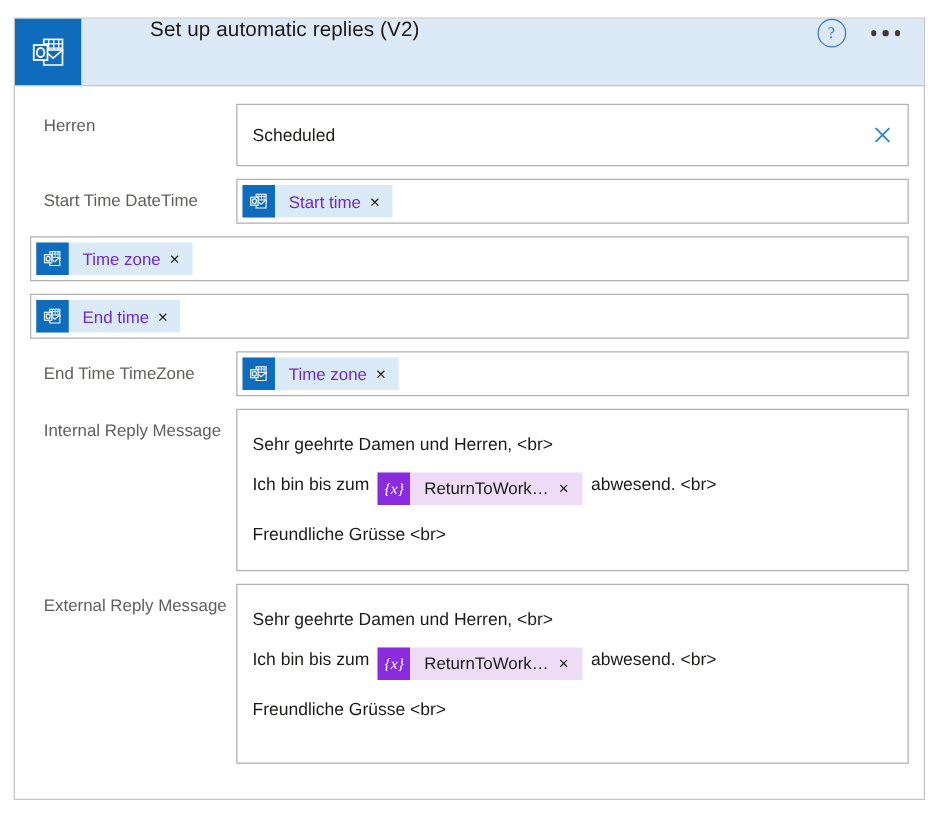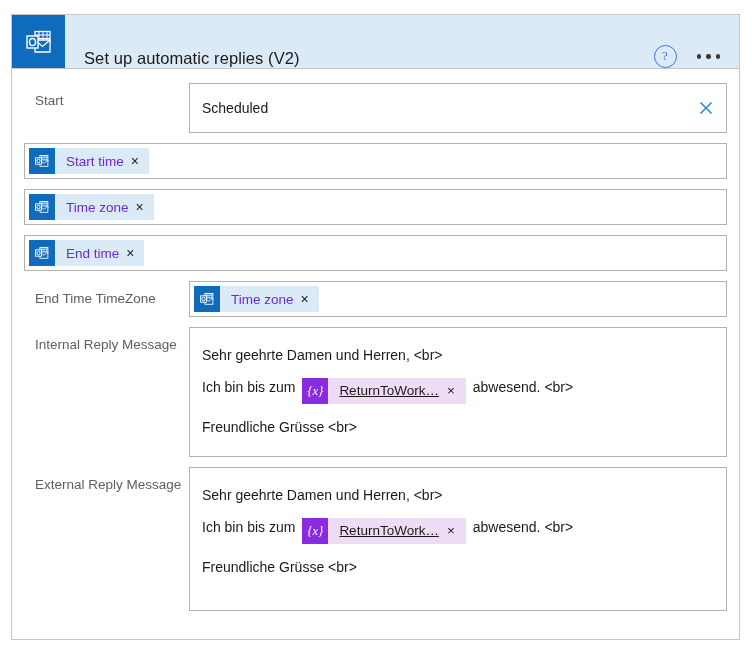--- a/index.html
+++ b/index.html
@@ -28,21 +28,22 @@
     box-sizing: border-box;
   }
 
   
   .card-header {
     position: relative;
     height: 53px;
     background: #dce9f7;
     border-bottom: 1px solid #c8c6c4;
     display: flex;
-    align-items: flex-end;
+    align-items: flex-start;
+    gap: 36px;
   }
   .app-icon {
     width: 53px;
     height: 53px;
     background: #0f6cbd;
     display: flex;
     align-items: center;
     justify-content: center;
     flex: 0 0 53px;
   }
@@ -214,21 +215,20 @@
     font-family: "Liberation Serif", serif;
     display: flex;
     align-items: center;
     justify-content: center;
   }
   .expr-chip-label {
     font-size: 13.5px;
     color: #1b1a19;
     padding: 0 5px 0 11px;
     white-space: nowrap;
-    text-decoration: underline;
   }
   .expr-chip-x {
     font-size: 13.5px;
     color: #1b1a19;
     padding: 0 11px 0 3px;
     cursor: pointer;
     line-height: 1;
   }
 </style>
 </head>
@@ -259,35 +259,36 @@
           <i></i>
           <i></i>
           <i></i>
         </div>
       </div>
     </div>
 
     <div class="card-body">
 
       <div class="row">
-        <div class="row-label">Start</div>
+        <div class="row-label">Herren</div>
         <div class="row-field">
           <div class="textfield">
             <span class="value">Scheduled</span>
             <span class="clear-x">
               <svg width="18" height="18" viewBox="0 0 18 18">
                   <path d="M3.5 3.5 L14.5 14.5 M14.5 3.5 L3.5 14.5" stroke="#2b88d8" stroke-width="1.6" fill="none"></path>
                 </svg>
             </span>
           </div>
         </div>
       </div>
 
 
       <div class="row">
+        <div class="row-label">Start Time DateTime</div>
         <div class="row-field">
           <div class="tokenfield">
             <span class="chip">
               <span class="chip-icon">
                 <svg width="16" height="16" viewBox="0 0 30 30" aria-hidden="true">
                   <rect x="11" y="4.5" width="15" height="11" fill="none" stroke="#ffffff" stroke-width="1.6"></rect>
                   <line x1="11" y1="8" x2="26" y2="8" stroke="#ffffff" stroke-width="1.2"></line>
                   <line x1="15" y1="4.5" x2="15" y2="15.5" stroke="#ffffff" stroke-width="1.2"></line>
                   <line x1="19" y1="4.5" x2="19" y2="15.5" stroke="#ffffff" stroke-width="1.2"></line>
                   <line x1="23" y1="4.5" x2="23" y2="15.5" stroke="#ffffff" stroke-width="1.2"></line>

